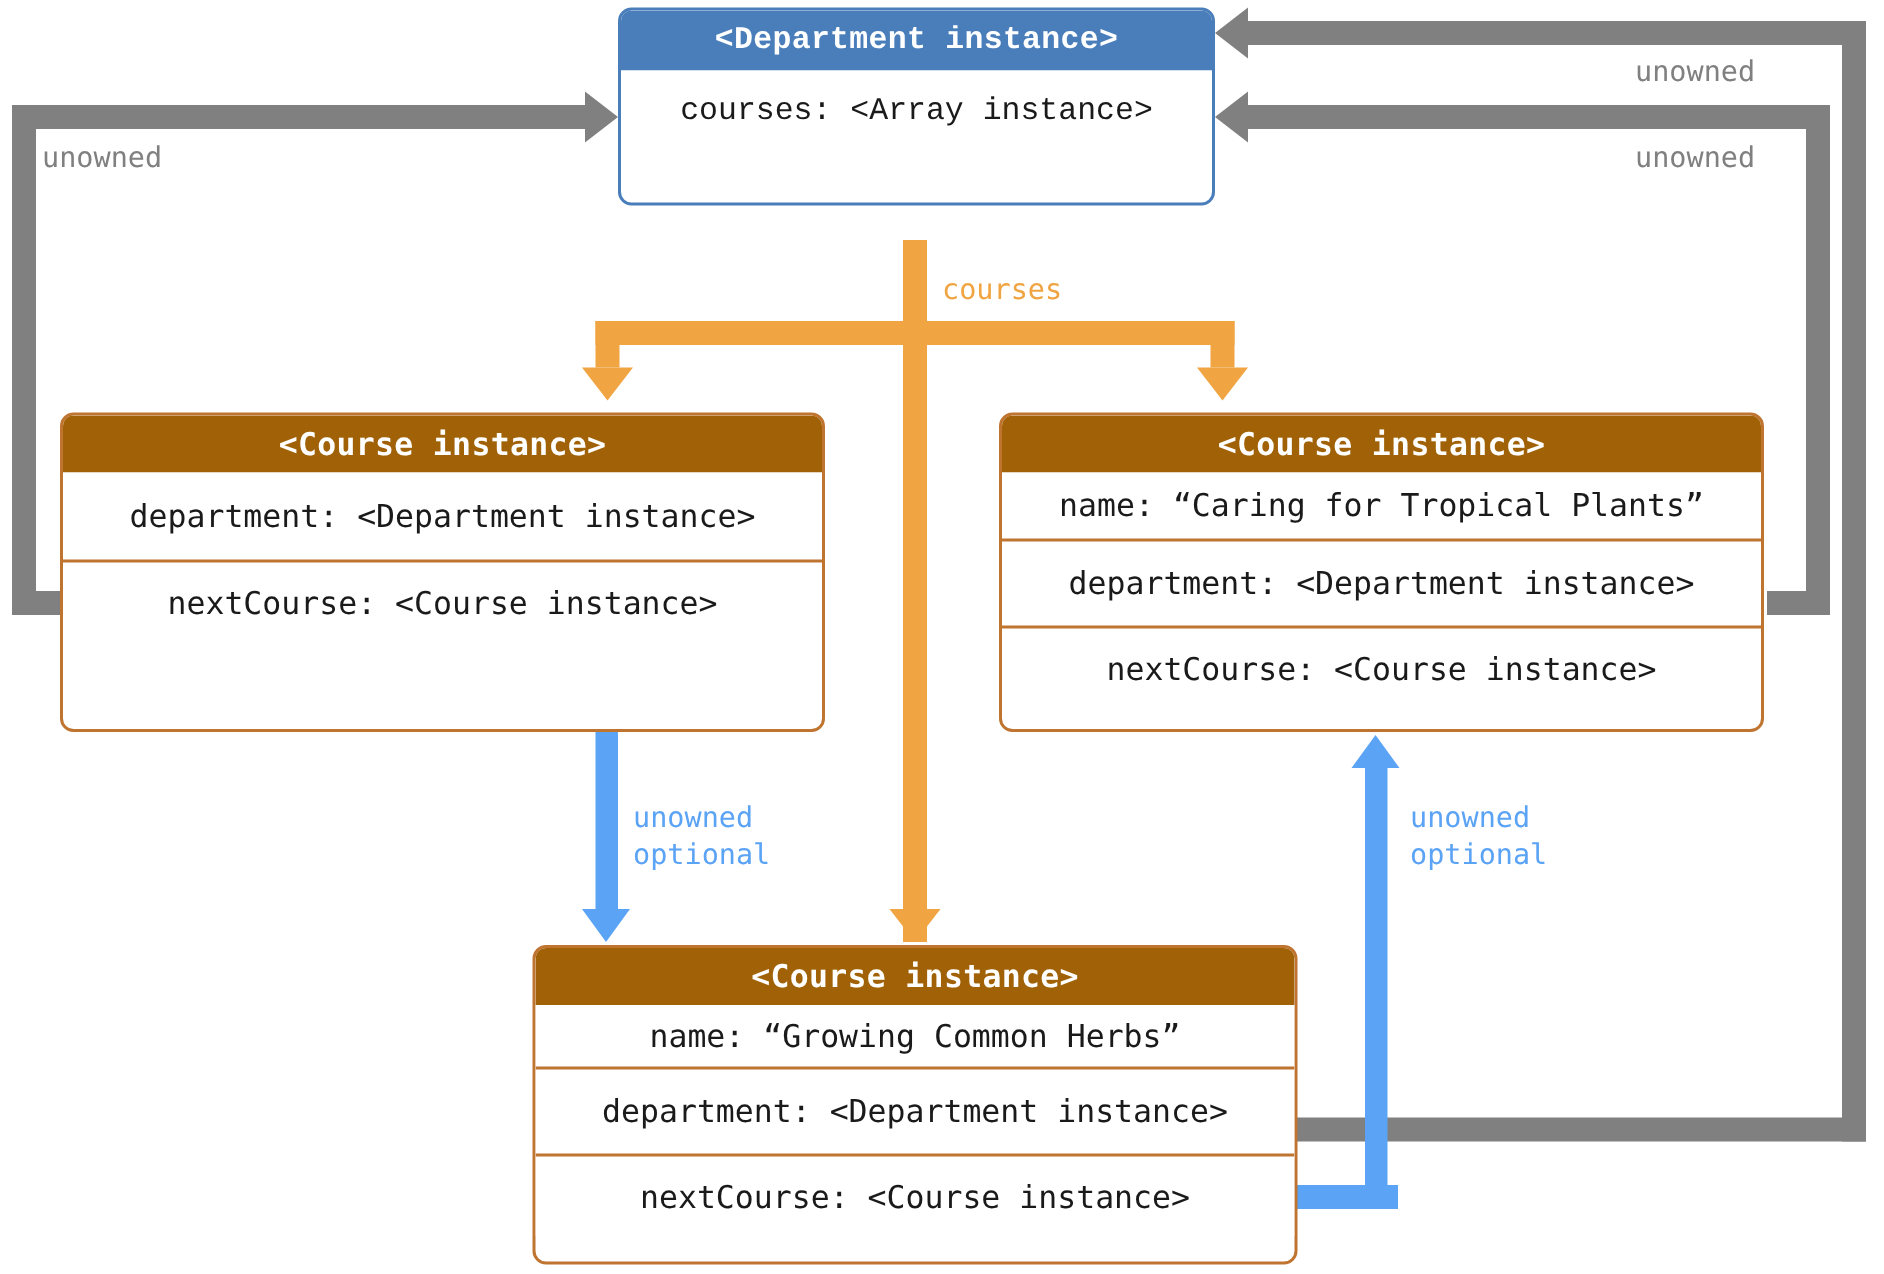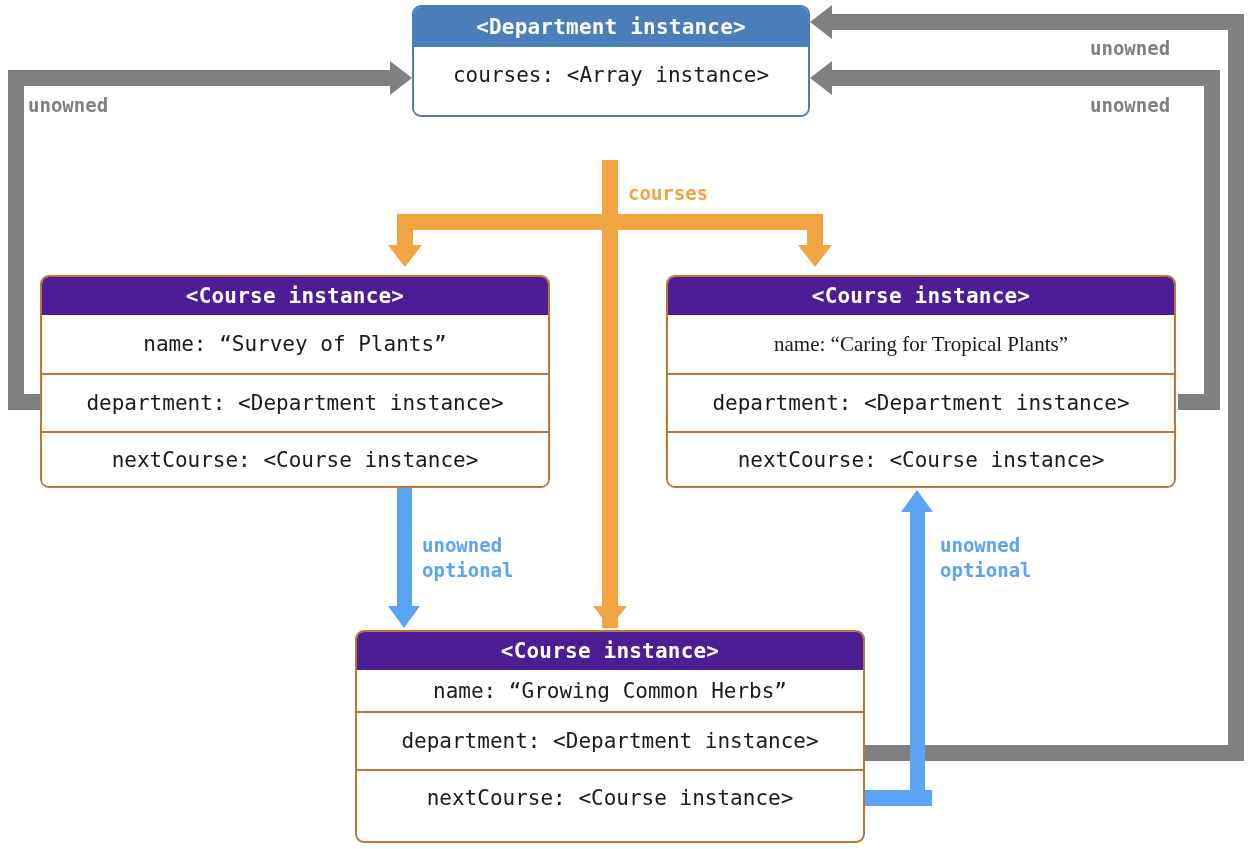--- a/index.html
+++ b/index.html
@@ -36,21 +36,21 @@
     color: #ffffff;
     font-weight: bold;
     font-size: 21px;
     letter-spacing: 0.2px;
     display: flex;
     align-items: center;
     justify-content: center;
     box-sizing: border-box;
   }
   .obj-box.dept .obj-header { background: #4A7EBB; }
-  .obj-box.course .obj-header { background: #4c1d95; }
+  .obj-box.course .obj-header { background: #a16207; }
   .obj-row {
     text-align: center;
     color: #1a1a1a;
     font-size: 21px;
     display: flex;
     align-items: center;
     justify-content: center;
     box-sizing: border-box;
     background: #ffffff;
   }
@@ -73,21 +73,21 @@
   }
   .head-left   { border-top: 17px solid transparent; border-bottom: 17px solid transparent; border-right: 22px solid #808080; }
   .head-right  { border-top: 17px solid transparent; border-bottom: 17px solid transparent; border-left: 22px solid #808080; }
   .head-down-o { border-left: 17px solid transparent; border-right: 17px solid transparent; border-top: 22px solid #F0A442; }
   .head-down-b { border-left: 16px solid transparent; border-right: 16px solid transparent; border-top: 22px solid #5BA3F5; }
   .head-up-b   { border-left: 16px solid transparent; border-right: 16px solid transparent; border-bottom: 22px solid #5BA3F5; }
 
   
   .edge-label {
     position: absolute;
-    font-weight: bold;
+    font-weight: normal;
     font-size: 19px;
     line-height: 25px;
     white-space: pre;
   }
   .lbl-gray   { color: #808080; }
   .lbl-orange { color: #F0A442; }
   .lbl-blue   { color: #5BA3F5; }
 </style>
 </head>
 <body>
@@ -135,35 +135,34 @@
   <div class="edge-label lbl-gray" style="left:1090px; top:93px;">unowned</div>
 
   <div class="edge-label lbl-orange" style="left:628px; top:181px;">courses</div>
 
   <div class="edge-label lbl-blue" style="left:422px; top:533px;">unowned
 optional</div>
 
   <div class="edge-label lbl-blue" style="left:940px; top:533px;">unowned
 optional</div>
 
-  <div class="obj-box dept" style="left:412px; top:5px; width:398px; height:112px;">
+  <div class="obj-box dept" style="left:412px; top:5px; width:398px; height:132px;font-family:Liberation Mono, monospace;">
     <div class="obj-header" style="height:40px;">&lt;Department instance&gt;</div>
     <div class="obj-row" style="height:55px;">courses: &lt;Array instance&gt;</div>
   </div>
 
   <div class="obj-box course" style="left:40px; top:275px; width:510px; height:213px;">
     <div class="obj-header" style="height:38px;">&lt;Course instance&gt;</div>
-    <div class="obj-row" style="height:58px;">name: “Survey of Plants”</div>
     <div class="obj-row" style="height:58px;">department: &lt;Department instance&gt;</div>
     <div class="obj-row" style="height:55px;">nextCourse: &lt;Course instance&gt;</div>
   </div>
 
   <div class="obj-box course" style="left:666px; top:275px; width:510px; height:213px;">
     <div class="obj-header" style="height:38px;">&lt;Course instance&gt;</div>
-    <div class="obj-row" style="height:58px;font-family:Liberation Serif, serif;">name: “Caring for Tropical Plants”</div>
+    <div class="obj-row" style="height:44px;">name: “Caring for Tropical Plants”</div>
     <div class="obj-row" style="height:58px;">department: &lt;Department instance&gt;</div>
     <div class="obj-row" style="height:55px;">nextCourse: &lt;Course instance&gt;</div>
   </div>
 
   <div class="obj-box course" style="left:355px; top:630px; width:510px; height:213px;">
     <div class="obj-header" style="height:38px;">&lt;Course instance&gt;</div>
     <div class="obj-row" style="height:41px;">name: “Growing Common Herbs”</div>
     <div class="obj-row" style="height:58px;">department: &lt;Department instance&gt;</div>
     <div class="obj-row" style="height:55px;">nextCourse: &lt;Course instance&gt;</div>
   </div>

